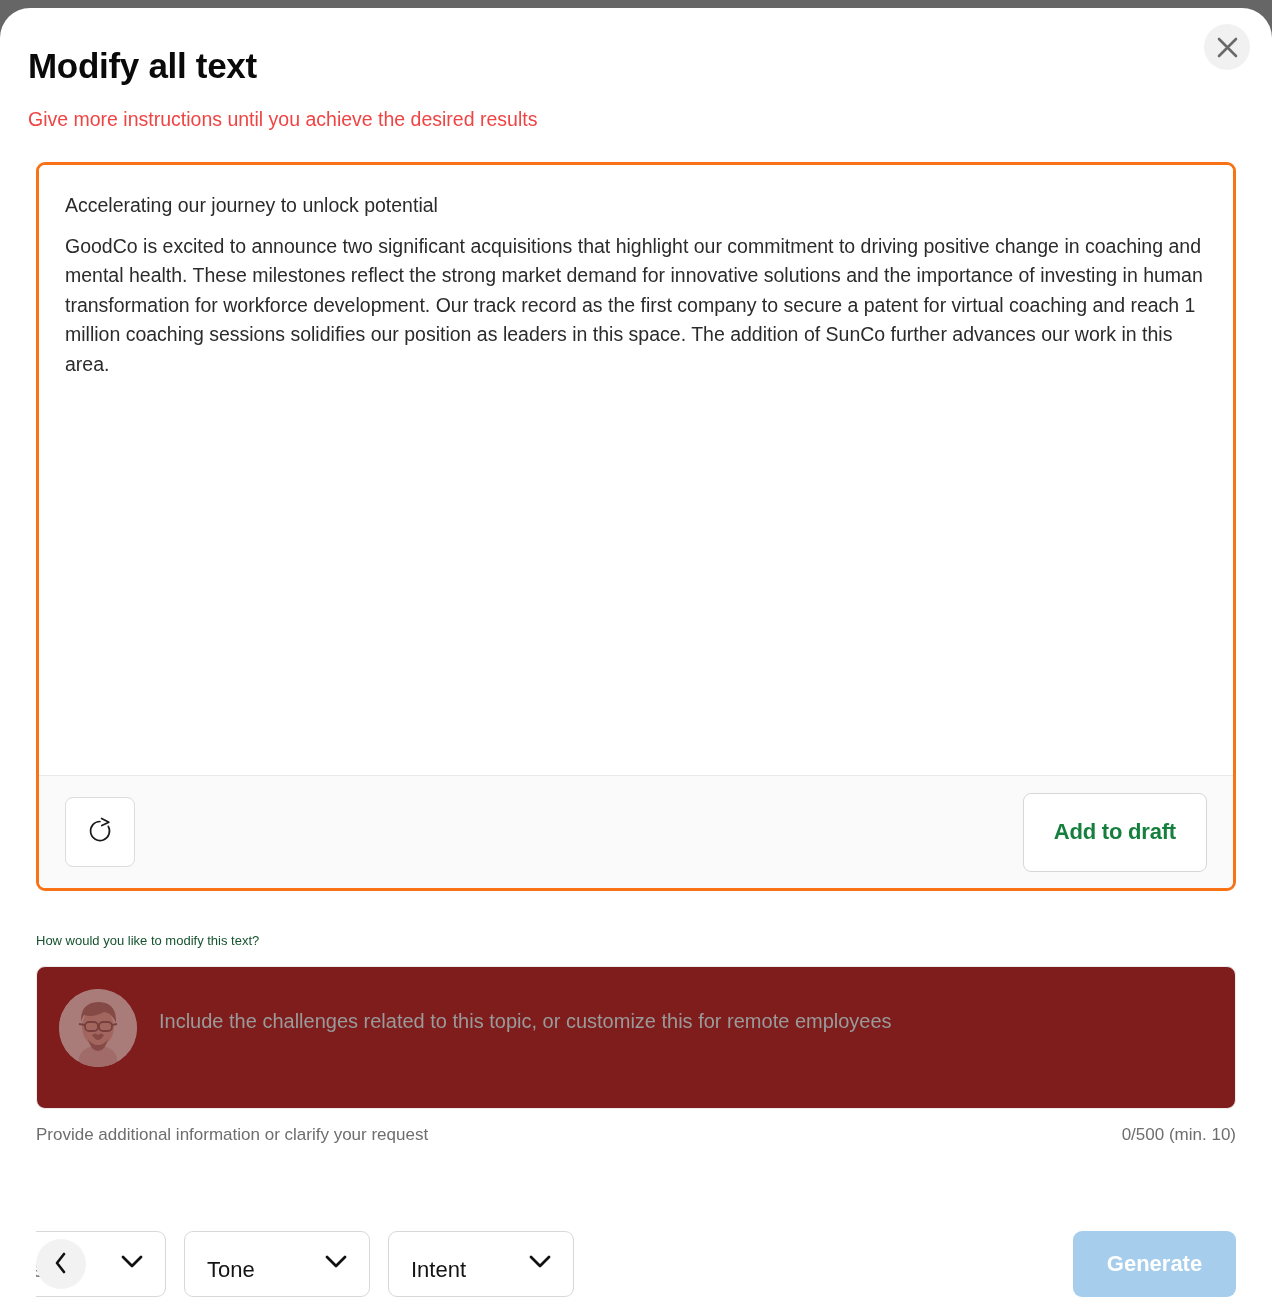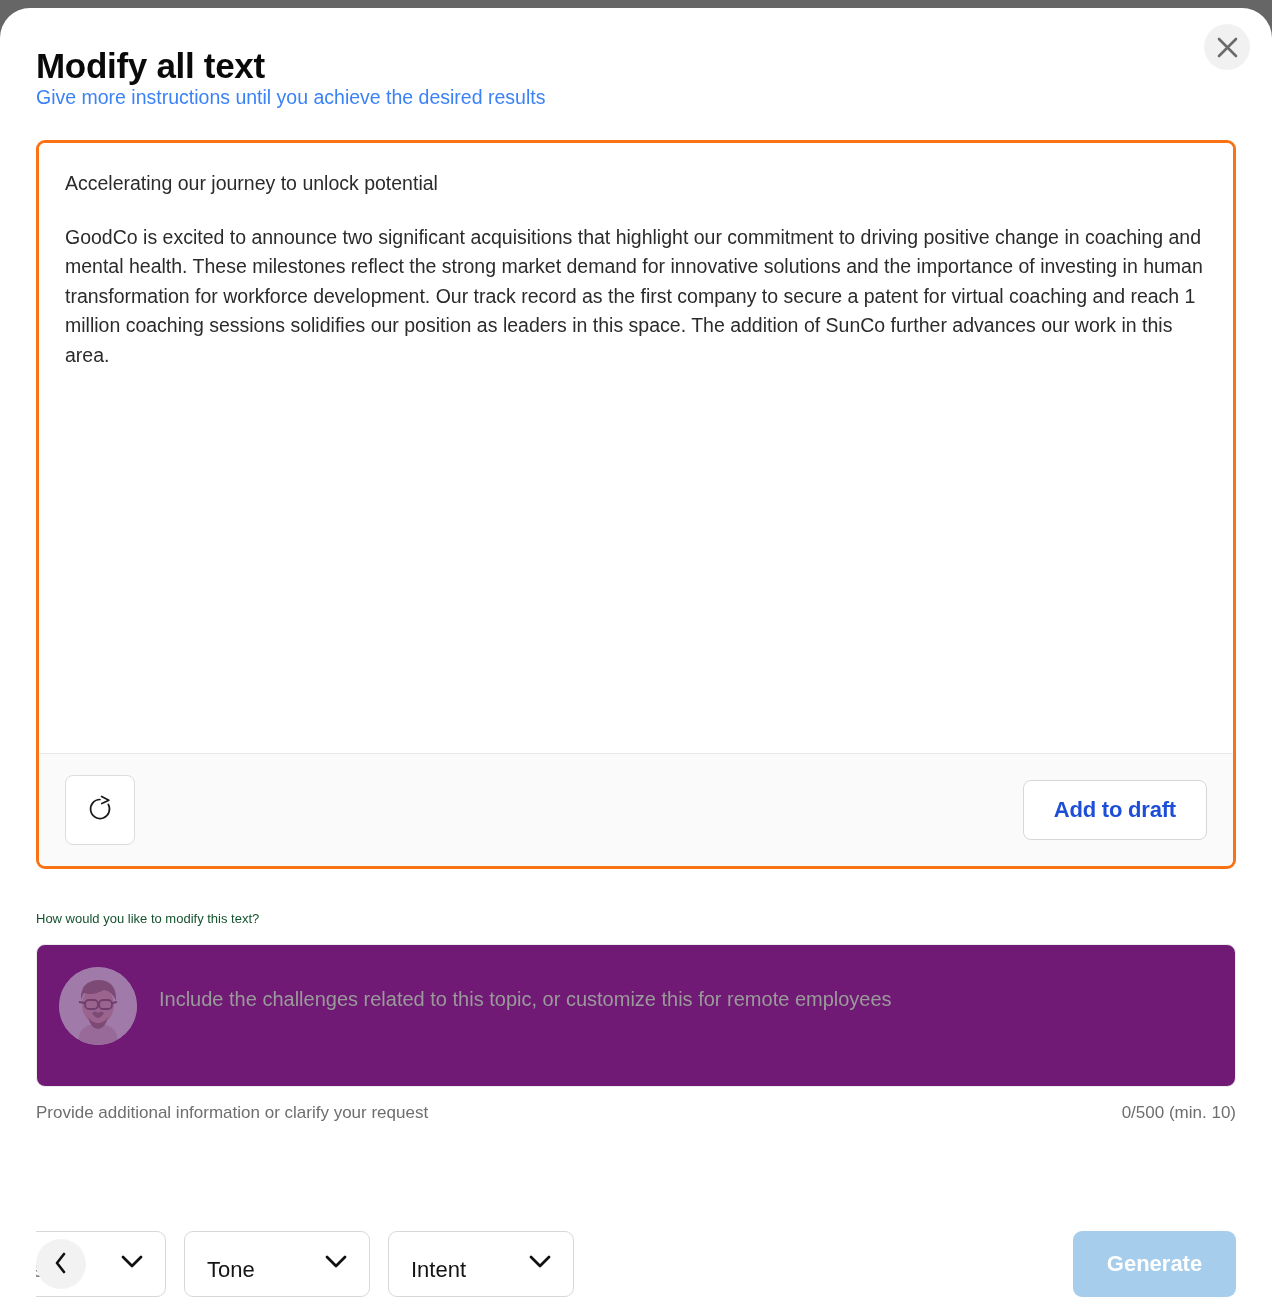--- a/index.html
+++ b/index.html
@@ -23,35 +23,36 @@
     width: 1272px;
     height: 1304px;
     background: #ffffff;
     border-top-left-radius: 30px;
     border-top-right-radius: 30px;
     overflow: hidden;
   }
 
   
   .modal-header {
-    padding: 38px 36px 0 36px;
+    padding: 38px 36px 0 28px;
     position: relative;
   }
 
   .modal-title {
     font-size: 35px;
     font-weight: bold;
     color: #0a0a0a;
     letter-spacing: -0.3px;
     line-height: 1.15;
   }
 
   .modal-subtitle {
+    margin-top: 22px;
     font-size: 19.5px;
-    color: #3b82f6;
+    color: #ef4444;
     font-weight: 400;
   }
 
   .close-button {
     position: absolute;
     right: 22px;
     top: 16px;
     width: 46px;
     height: 46px;
     border-radius: 50%;
@@ -80,21 +81,21 @@
     background: #ffffff;
   }
 
   .gen-heading {
     font-size: 19.5px;
     color: #2b2b2b;
     line-height: 1.45;
   }
 
   .gen-paragraph {
-    margin-top: 25px;
+    margin-top: 12px;
     font-size: 19.5px;
     color: #2b2b2b;
     line-height: 1.52;
   }
 
   .text-card-footer {
     border-top: 1px solid #e9e9e9;
     background: #fafafa;
     height: 113px;
     display: flex;
@@ -109,44 +110,44 @@
     border: 1px solid #dcdcdc;
     border-radius: 8px;
     background: #ffffff;
     cursor: pointer;
     display: flex;
     align-items: center;
     justify-content: center;
   }
 
   .add-draft-button {
-    height: 60px;
+    height: 79px;
     padding: 0 30px;
     border: 1px solid #d7d7d7;
     border-radius: 8px;
     background: #ffffff;
     cursor: pointer;
     font-family: "Liberation Sans", sans-serif;
     font-size: 22px;
     font-weight: bold;
-    color: #1d4ed8;
+    color: #15803d;
     letter-spacing: -0.2px;
   }
 
   
   .prompt-question {
     margin: 42px 36px 0 36px;
     font-size: 13px;
     color: #14532d;
   }
 
   .prompt-box {
     margin: 18px 36px 0 36px;
     height: 143px;
-    background: #701a75;
+    background: #7f1d1d;
     border: 1px solid #ededed;
     border-radius: 9px;
     display: flex;
     align-items: flex-start;
     padding: 22px 24px 0 22px;
     cursor: text;
   }
 
   .avatar {
     width: 78px;

